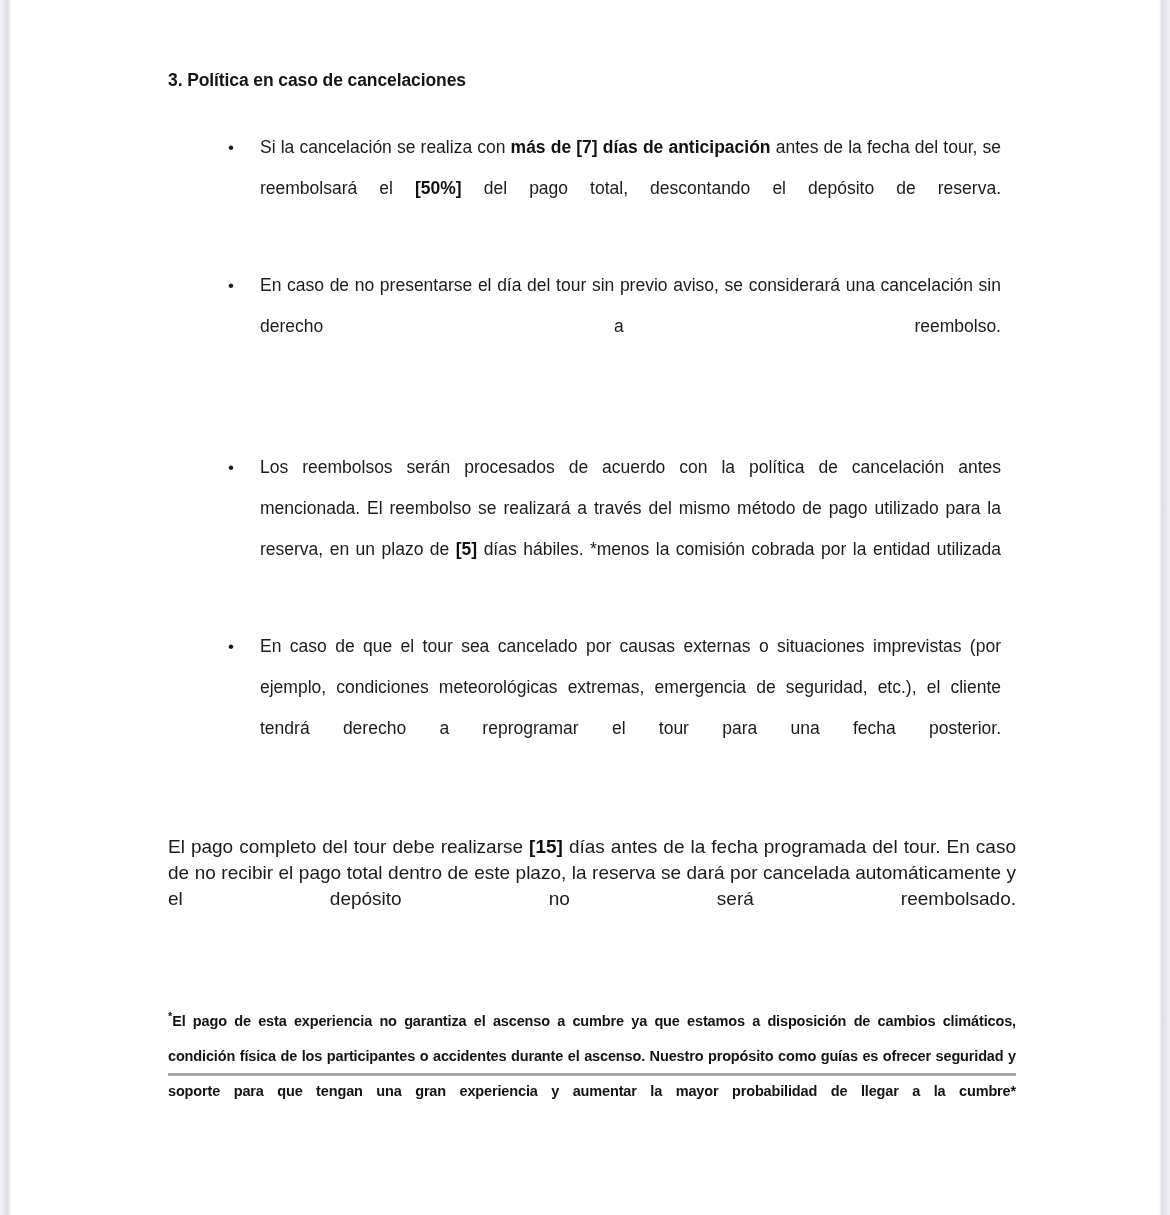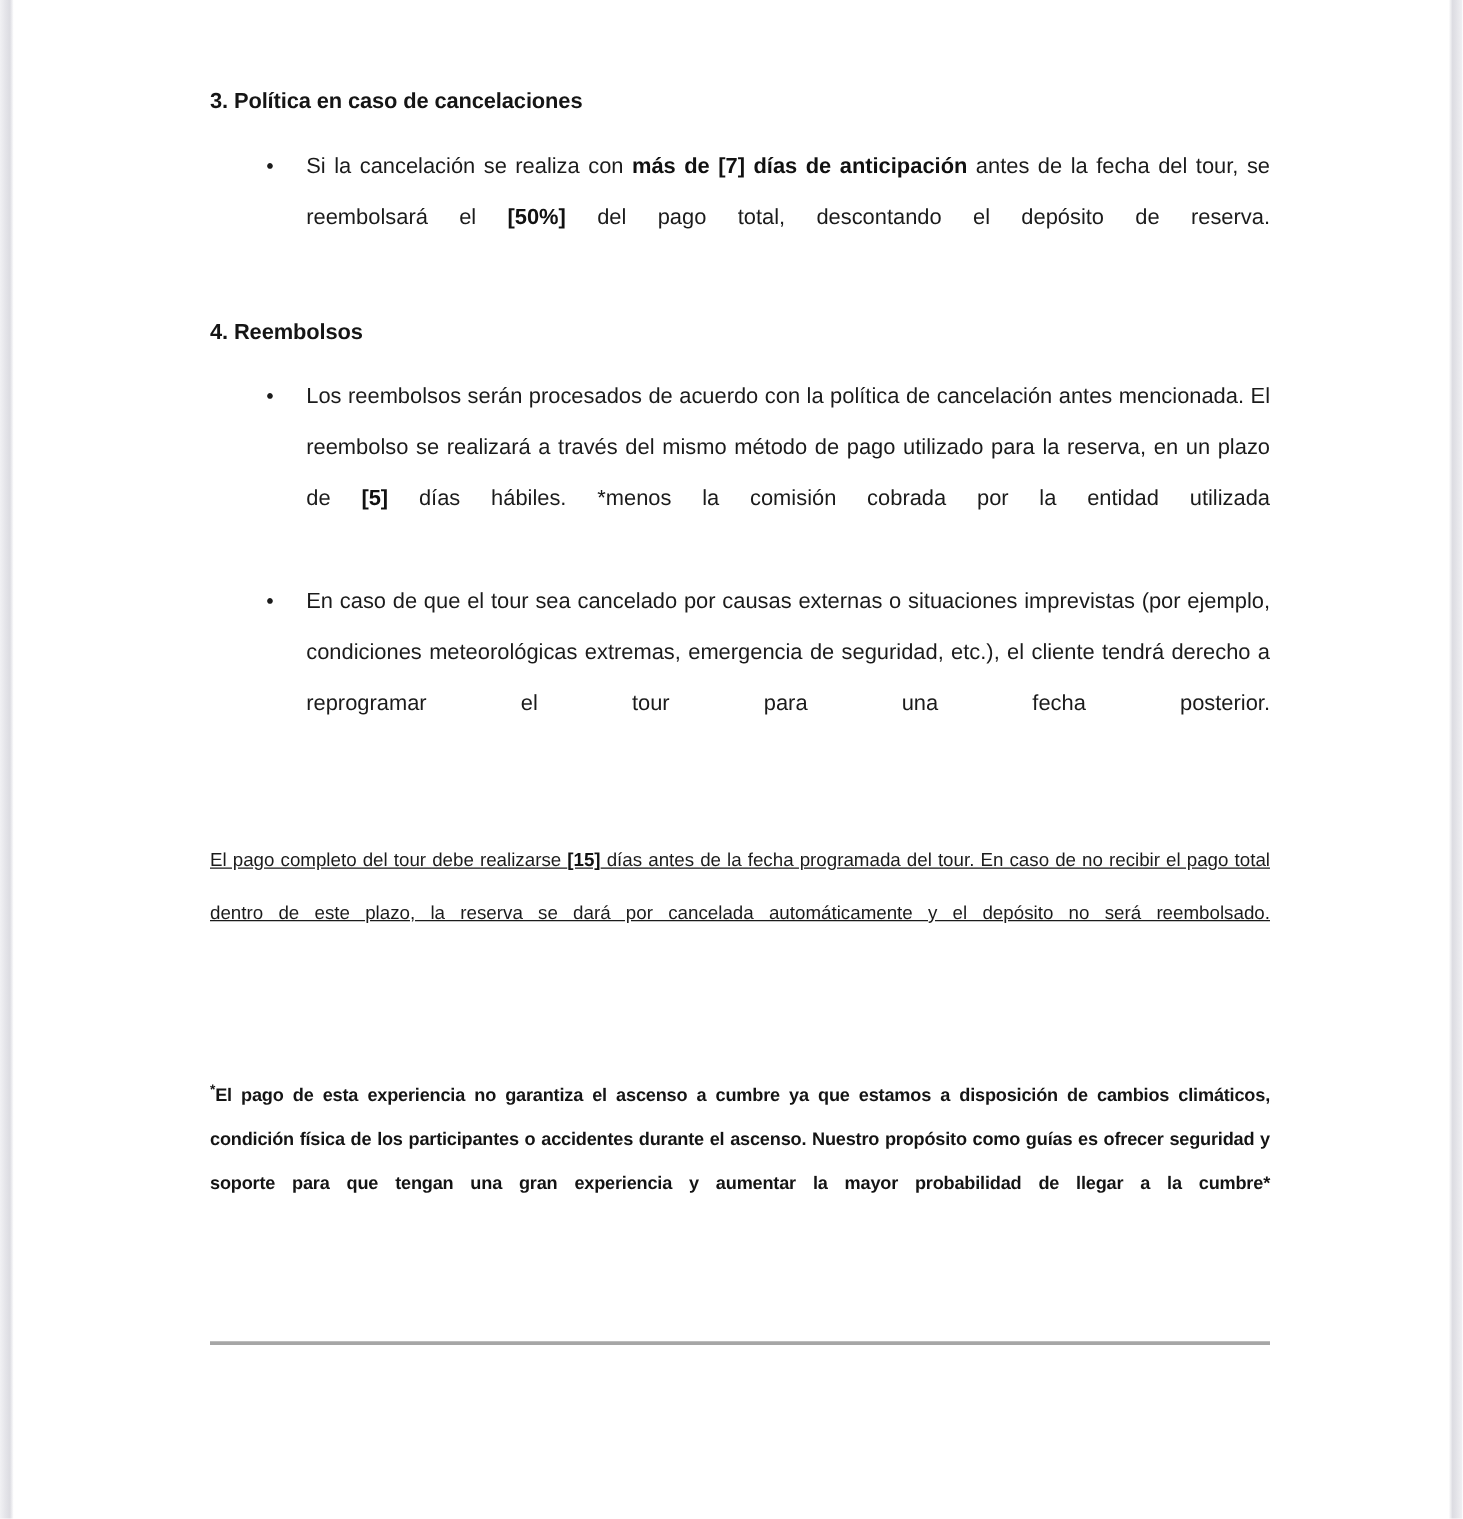--- a/index.html
+++ b/index.html
@@ -59,21 +59,21 @@
   }
 
   ul.bullets {
     list-style: none;
     margin: 0;
     padding: 0;
   }
   ul.bullets > li {
     position: relative;
     padding-left: 77px;
-    margin: 0;
+    margin: 15px;
     font-size: 17.5px;
     line-height: 41px;
     text-align: justify;
     text-justify: inter-word;
     color: #1b1b1b;
   }
   ul.bullets > li::before {
     content: "\2022";
     position: absolute;
     left: 45px;
@@ -81,26 +81,25 @@
     font-size: 17px;
     line-height: 41px;
     color: #1b1b1b;
   }
   ul.bullets > li:last-child {
     margin-bottom: 0;
   }
 
   p.body-para {
     margin: 0;
-    font-size: 15px;
-    line-height: 42px;
+    font-size: 19px;
+    line-height: 26px;
     text-align: justify;
     text-justify: inter-word;
     color: #1b1b1b;
-    text-decoration: underline;
   }
 
   b, strong { font-weight: bold; color: #111111; }
 
   p.footnote {
     margin: 0;
     font-size: 14.5px;
     font-weight: bold;
     line-height: 35px;
     text-align: justify;
@@ -138,24 +137,24 @@
 <div class="gutter right"></div>
 
 <div class="page">
   <div class="content">
 
     <div style="height:68px"></div>
     <h2 class="section-heading">3. Política en caso de cancelaciones</h2>
     <div class="gap-heading-to-list"></div>
     <ul class="bullets">
       <li><span><span>Si la cancelación se realiza con </span><b>más de [7] días de anticipación</b><span> antes de la fecha del tour, se reembolsará el </span><b>[50%]</b><span> del pago total, descontando el depósito de reserva.</span></span><span style="display: inline-block; width: 100%; height: 0px;"></span></li>
+      <li><span><span>En caso de no presentarse el día del tour sin previo aviso, se considerará una cancelación sin derecho a reembolso.</span></span><span style="display: inline-block; width: 100%; height: 0px;"></span></li>
     </ul>
 
     <div class="gap-list-to-heading"></div>
-    <h2 class="section-heading">4. Reembolsos</h2>
     <div class="gap-heading-to-list"></div>
     <ul class="bullets">
       <li><span><span>Los reembolsos serán procesados de acuerdo con la política de cancelación antes mencionada. El reembolso se realizará a través del mismo método de pago utilizado para la reserva, en un plazo de </span><b>[5]</b><span> días hábiles. *menos la comisión cobrada por la entidad utilizada</span></span><span style="display: inline-block; width: 100%; height: 0px;"></span></li>
       <li><span><span>En caso de que el tour sea cancelado por causas externas o situaciones imprevistas (por ejemplo, condiciones meteorológicas extremas, emergencia de seguridad, etc.), el cliente tendrá derecho a reprogramar el tour para una fecha posterior.</span></span><span style="display: inline-block; width: 100%; height: 0px;"></span></li>
     </ul>
 
     <div class="gap-list-to-heading"></div>
     <div class="gap-heading-to-para"></div>
     <p class="body-para"><span>El pago completo del tour debe realizarse </span><b>[15]</b><span> días antes de la fecha programada del tour. En caso de no recibir el pago total dentro de este plazo, la reserva se dará por cancelada automáticamente y el depósito no será reembolsado.</span><span style="display: inline-block; width: 100%; height: 0px;"></span></p>
 

